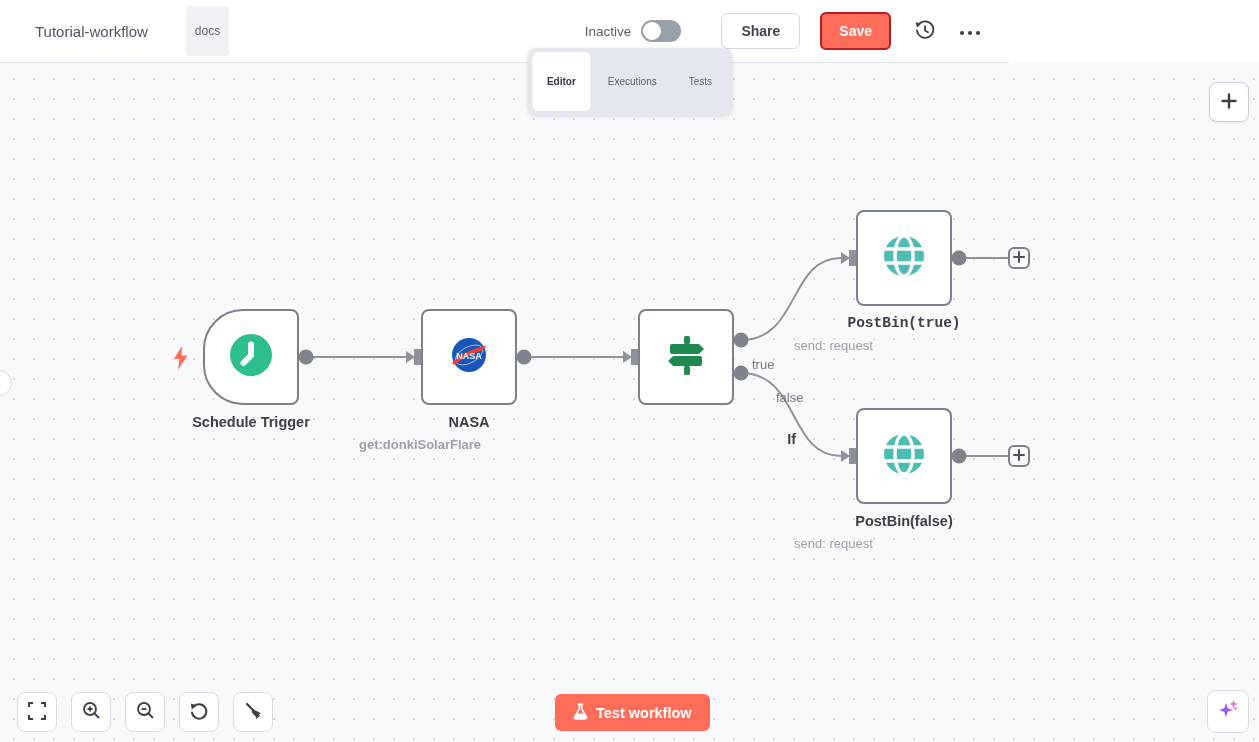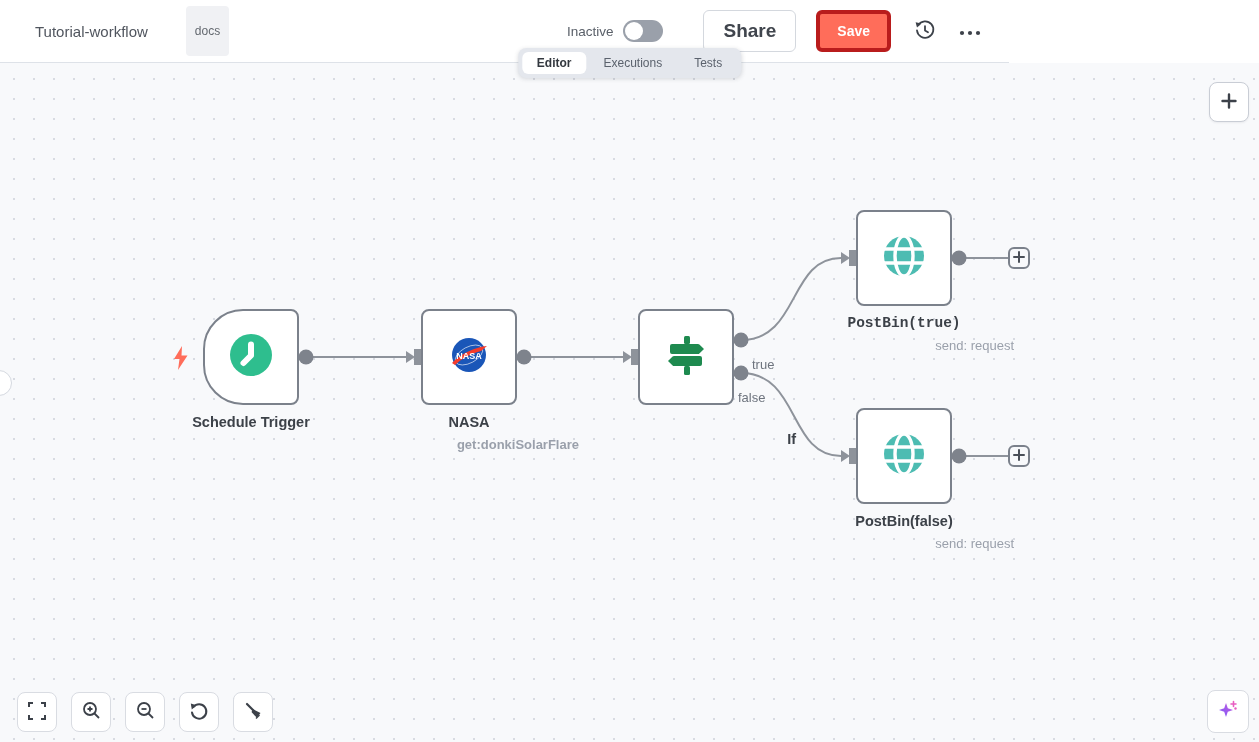--- a/index.html
+++ b/index.html
@@ -17,60 +17,60 @@
     padding:18px 9px; border-radius:4px; cursor:pointer;
   }
   .topbar-right { position:absolute; right:22px; display:flex; align-items:center; }
   .status-label { font-size:13.5px; color:#5a6069; margin-right:10px; }
   .toggle {
     width:40px; height:22px; background:#9aa0aa; border-radius:11px; position:relative; cursor:pointer;
   }
   .toggle .knob { position:absolute; left:2px; top:2px; width:18px; height:18px; background:#fff; border-radius:50%; }
   .btn-share {
     margin-left:40px; background:#fff; border:1px solid #d4d8de; border-radius:6px;
-    padding:9px 19px; font-size:19px; font-weight:700; color:#40454d; cursor:pointer;
+    padding:9px 19px; font-size:14px; font-weight:700; color:#40454d; cursor:pointer;
     font-family:"Liberation Sans", sans-serif;
   }
   .btn-save {
-    margin-left:20px; background:#ff6d5a; border:4px solid #b91c1c; border-radius:6px;
+    margin-left:20px; background:#ff6d5a; border:2px solid #b91c1c; border-radius:6px;
     padding:9px 17px; font-size:14px; font-weight:700; color:#fff; cursor:pointer;
     font-family:"Liberation Sans", sans-serif;
   }
   .icon-btn { background:none; border:none; cursor:pointer; display:flex; align-items:center; justify-content:center; }
   .history-btn { margin-left:18px; width:32px; height:32px; }
   .more-btn { margin-left:12px; width:34px; height:32px; }
 
   
   .tabs {
     position:absolute; top:48px; left:50%; transform:translateX(-50%);
     background:#e4e7ed; border-radius:8px; padding:4px; display:flex; gap:2px;
     box-shadow:0 1px 4px rgba(60,65,80,.18); z-index:10;
   }
-  .tab { font-size:12px; color:#5b626d; padding:4px 15px; border-radius:6px; cursor:pointer; white-space:nowrap; }
+  .tab { font-size:10px; color:#5b626d; padding:24px 15px; border-radius:6px; cursor:pointer; white-space:nowrap; }
   .tab.active { background:#fff; color:#33383f; font-weight:700; }
 
   
   .canvas {
     position:absolute; top:63px; left:0; width:1259px; height:679px;
     background-color:#f8f9fb;
     background-image:radial-gradient(circle, #d8dbe2 1.2px, transparent 1.3px);
     background-size:20px 20px; background-position:4px 6px;
   }
   svg.connections { position:absolute; top:0; left:0; width:1259px; height:679px; }
 
   .node {
     position:absolute; width:96px; height:96px; background:#fff;
     border:2px solid #7b818b; border-radius:8px; cursor:pointer;
     display:flex; align-items:center; justify-content:center;
   }
   .node.trigger { border-radius:40px 8px 8px 40px; }
   .node-label {
     position:absolute; width:220px; text-align:center; font-size:14.5px; font-weight:700; color:#3c4148;
   }
-  .node-sub { position:absolute; width:220px; text-align:right; font-size:13px; color:#9aa0ab; }
+  .node-sub { position:absolute; width:220px; text-align:left; font-size:13px; color:#9aa0ab; }
   .branch-label { position:absolute; font-size:13px; color:#6e747e;margin-top:24px; }
 
   .plus-chip {
     position:absolute; width:22px; height:22px; background:#f8f9fb;
     border:2px solid #7b818b; border-radius:6px; cursor:pointer;
     display:flex; align-items:center; justify-content:center;
   }
 
   .add-node-btn {
     position:absolute; left:1209px; top:19px; width:40px; height:40px;
@@ -210,21 +210,21 @@
         <rect x="21" y="4" width="6" height="8" rx="1.5" fill="#1e8a4f"></rect>
         <path d="M9 12 h26 a2 2 0 0 1 1.4 .6 L41 17 l-4.6 4.4 a2 2 0 0 1 -1.4 .6 H9 a2 2 0 0 1 -2 -2 v-6 a2 2 0 0 1 2 -2 Z" fill="#1e8a4f"></path>
         <path d="M37 24 h-26 a2 2 0 0 0 -1.4 .6 L5 29 l4.6 4.4 a2 2 0 0 0 1.4 .6 h26 a2 2 0 0 0 2 -2 v-6 a2 2 0 0 0 -2 -2 Z" fill="#1e8a4f"></path>
         <rect x="21" y="34" width="6" height="9" rx="1.5" fill="#1e8a4f"></rect>
       </svg>
     </span>
   </div>
   <div class="node-label" style="left:576px; top:368px;text-align:right;">If</div>
 
   <div class="branch-label" style="left:752px; top:270px;">true</div>
-  <div class="branch-label" style="left:716px; top:303px;padding-left:22px;">false</div>
+  <div class="branch-label" style="left:754px; top:303px;padding-left:22px;">false</div>
 
   <div class="node" style="left:856px; top:147px;">
     <span>
       <svg width="46" height="46" viewBox="0 0 46 46">
         <circle cx="23" cy="23" r="20" fill="#4dbcb2"></circle>
         <ellipse cx="23" cy="23" rx="9" ry="20" fill="none" stroke="#ffffff" stroke-width="3.4"></ellipse>
         <line x1="3" y1="16" x2="43" y2="16" stroke="#ffffff" stroke-width="3.4"></line>
         <line x1="3" y1="30" x2="43" y2="30" stroke="#ffffff" stroke-width="3.4"></line>
       </svg>
     </span>
@@ -309,20 +309,29 @@
       <span>
         <svg width="19" height="19" viewBox="0 0 19 19">
           <line x1="3" y1="3" x2="10" y2="10" stroke="#3c4149" stroke-width="2.2" stroke-linecap="round"></line>
           <path d="M9 8.2 L16.5 12 L12.8 16.8 L7.5 11 Z" fill="#3c4149"></path>
           <path d="M12 17.5 L15.5 14" stroke="#3c4149" stroke-width="1.4"></path>
         </svg>
       </span>
     </button>
   </div>
 
+  <button class="btn-test">
+    <span>
+      <svg width="15" height="17" viewBox="0 0 15 17">
+        <path d="M5.6 1.2 h3.8 M6.3 1.2 v4.6 l-4.6 8 a1.4 1.4 0 0 0 1.2 2.1 h9.2 a1.4 1.4 0 0 0 1.2-2.1 l-4.6-8 v-4.6" fill="none" stroke="#ffffff" stroke-width="1.7" stroke-linecap="round" stroke-linejoin="round"></path>
+        <path d="M4 10.5 h7 l2 3.5 a0.6 0.6 0 0 1 -0.5 0.9 h-10 a0.6 0.6 0 0 1 -0.5-0.9 Z" fill="#ffffff"></path>
+      </svg>
+    </span>
+    <span>Test workflow</span>
+  </button>
 
   <button class="ai-btn">
     <span>
       <svg width="24" height="24" viewBox="0 0 24 24">
         <defs>
           <linearGradient id="sparkGrad" x1="0" y1="1" x2="1" y2="0">
             <stop offset="0" stop-color="#7a5af8"></stop>
               <stop offset="1" stop-color="#c45ae0"></stop>
           </linearGradient>
         </defs>

